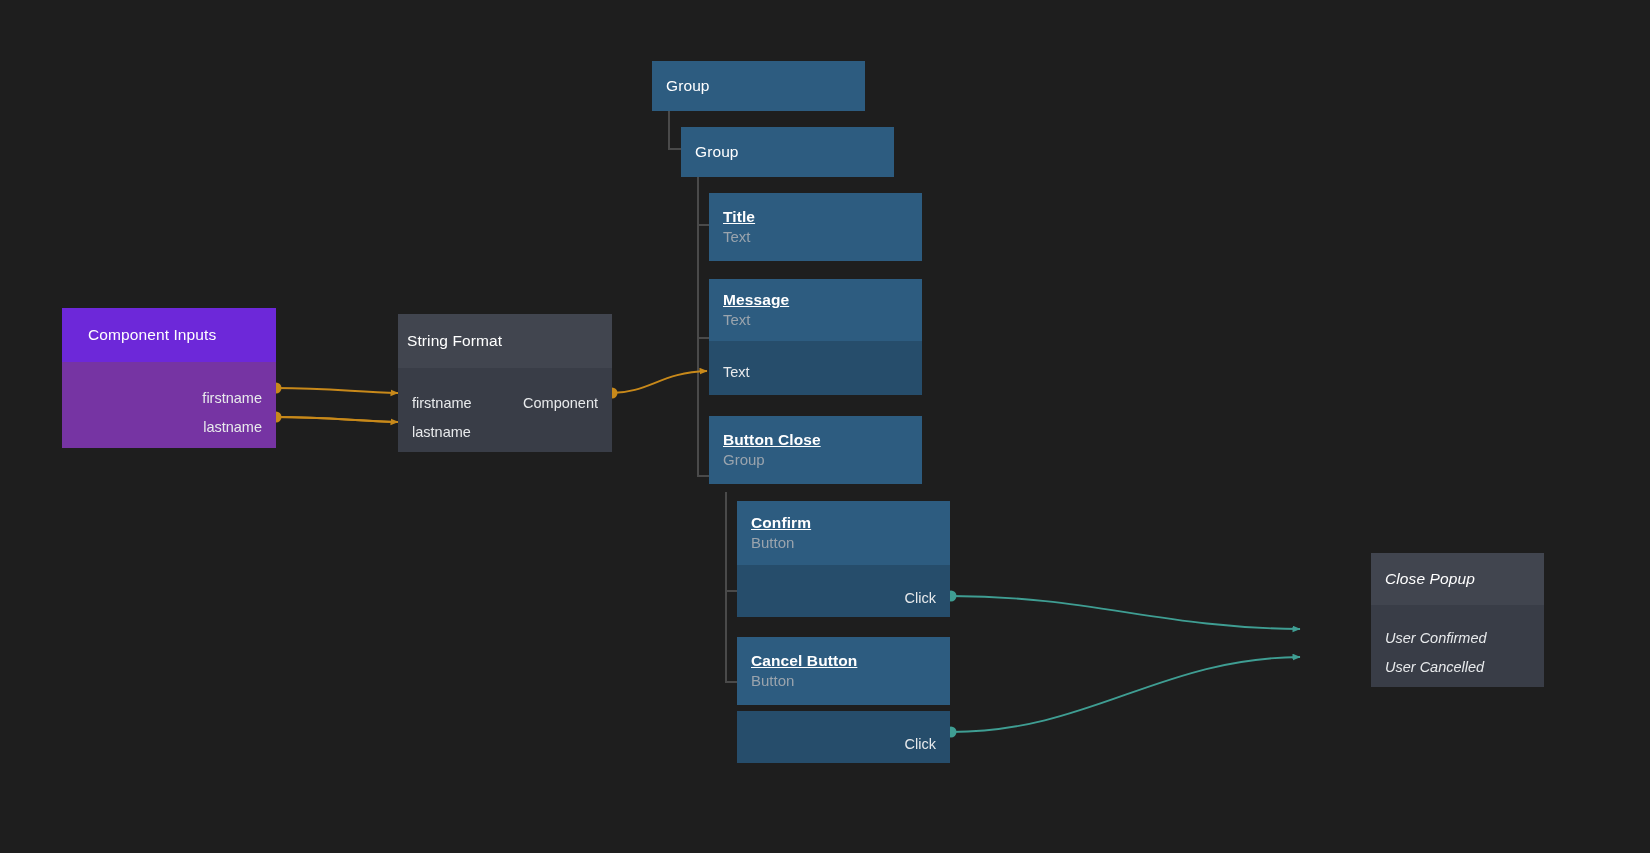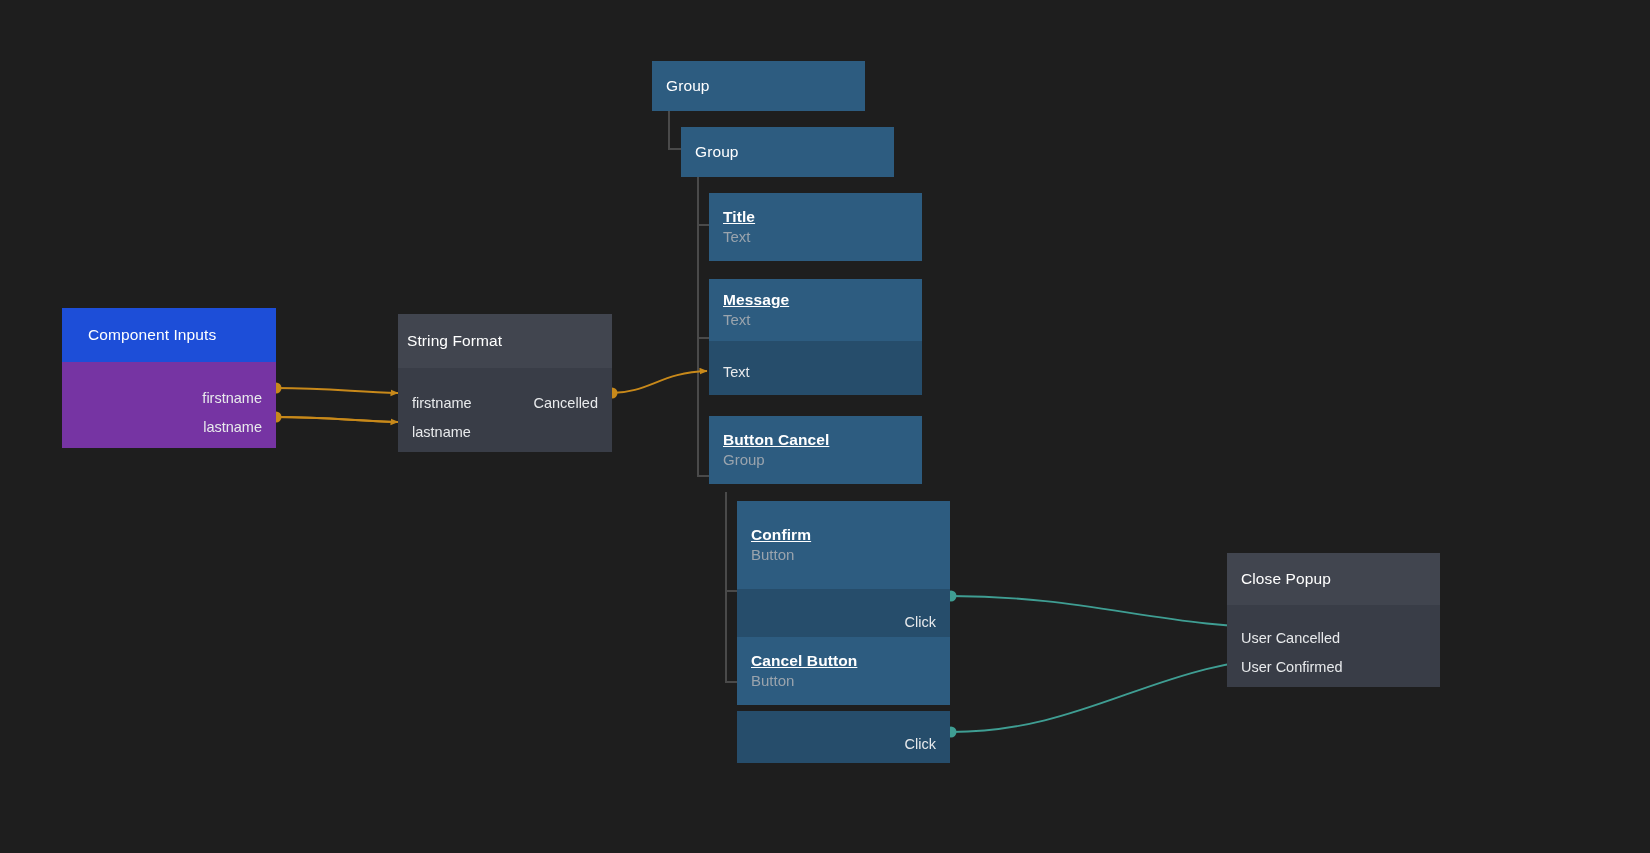--- a/index.html
+++ b/index.html
@@ -55,21 +55,21 @@
     display: flex;
     align-items: center;
     height: 29px;
     font-size: 14.5px;
     color: #e8eaec;
   }
   .port-row .in-label  { position: absolute; left: 14px; }
   .port-row .out-label { position: absolute; right: 14px; }
 
   
-  .node--purple .node-header { background: #1d4ed8; padding-left: 26px; }
+  .node--purple .node-header { background: #6d28d9; padding-left: 26px; }
   .node--purple .node-body   { background: #7634a3; }
 
   
   .node--slate .node-header { background: #41454f; }
   .node--slate .node-body   { background: #393d47; }
 
   
   .node--blue .node-header { background: #2d5c80; }
   .node--blue .node-body   { background: #264d6b; }
 
@@ -140,21 +140,21 @@
     </div>
   </div>
 
   <div class="node node--slate" style="left:398px; top:314px; width:214px;">
     <div class="node-header" style="height:54px;padding-left:9px;">
       <div class="node-title">String Format</div>
     </div>
     <div class="node-body" style="height:84px; padding-top:15px;">
       <div class="port-row two-col">
         <span class="in-label">firstname</span>
-        <span class="out-label">Cancelled</span>
+        <span class="out-label">Component</span>
       </div>
       <div class="port-row">
         <span class="in-label">lastname</span>
       </div>
     </div>
   </div>
 
   <div class="node node--blue" style="left:652px; top:61px; width:213px;">
     <div class="node-header" style="height:50px;">
       <div class="node-title">Group</div>
@@ -181,27 +181,27 @@
     </div>
     <div class="node-body" style="height:54px; padding-top:8px;">
       <div class="port-row">
         <span class="in-label">Text</span>
       </div>
     </div>
   </div>
 
   <div class="node node--blue" style="left:709px; top:416px; width:213px;">
     <div class="node-header" style="height:68px;">
-      <div class="node-title bold">Button Cancel</div>
+      <div class="node-title bold">Button Close</div>
       <div class="node-subtitle">Group</div>
     </div>
   </div>
 
   <div class="node node--blue" style="left:737px; top:501px; width:213px;">
-    <div class="node-header" style="height:88px;">
+    <div class="node-header" style="height:64px;">
       <div class="node-title bold">Confirm</div>
       <div class="node-subtitle">Button</div>
     </div>
     <div class="node-body" style="height:52px; padding-top:14px;">
       <div class="port-row">
         <span class="out-label">Click</span>
       </div>
     </div>
   </div>
 
@@ -210,27 +210,27 @@
       <div class="node-title bold">Cancel Button</div>
       <div class="node-subtitle">Button</div>
     </div>
     <div class="node-body" style="height:52px; padding-top:14px;">
       <div class="port-row">
         <span class="out-label">Click</span>
       </div>
     </div>
   </div>
 
-  <div class="node node--slate" style="left:1227px; top:553px; width:213px;">
+  <div class="node node--slate" style="left:1371px; top:553px; width:173px;font-style:italic;">
     <div class="node-header" style="height:52px;">
       <div class="node-title">Close Popup</div>
     </div>
     <div class="node-body" style="height:82px; padding-top:12px;">
       <div class="port-row">
+        <span class="in-label">User Confirmed</span>
+      </div>
+      <div class="port-row">
         <span class="in-label">User Cancelled</span>
       </div>
-      <div class="port-row">
-        <span class="in-label">User Confirmed</span>
-      </div>
     </div>
   </div>
 
 </div>
 
 </body></html>

